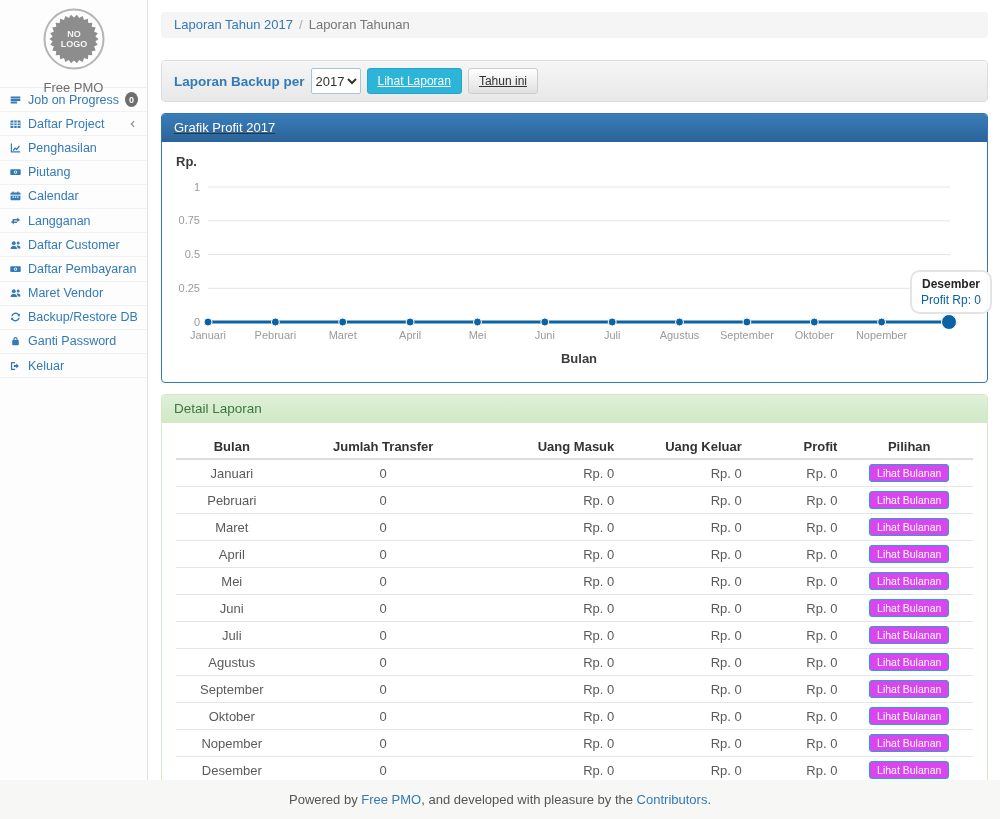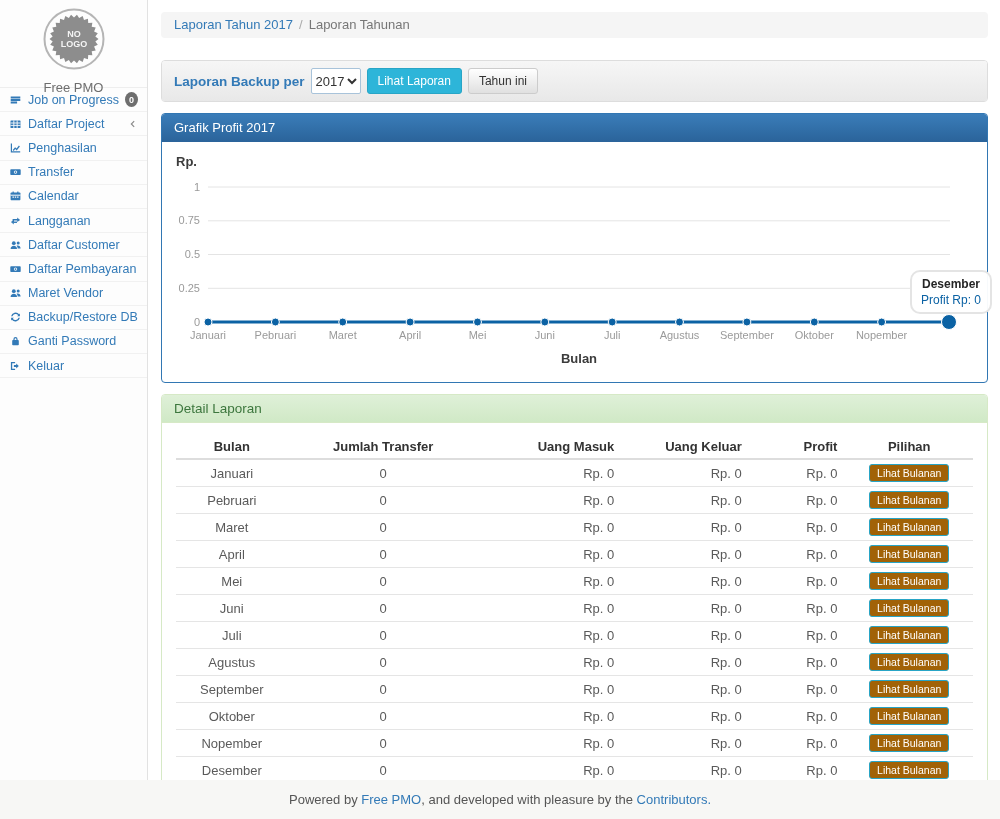--- a/index.html
+++ b/index.html
@@ -33,44 +33,44 @@
   .panel { border:1px solid #ddd; border-radius:4px; margin-bottom:11px; background:#fff; }
   .panel-heading { padding:6px 12px; border-bottom:1px solid #ddd;
                    background:linear-gradient(#f6f6f6,#e8e8e8); border-radius:3px 3px 0 0; font-size:13px; }
 
   
   .filter-heading { display:flex; align-items:center; padding:7px 12px; border-bottom:none; }
   .filter-label { color:#337ab7; font-weight:bold; font-size:13.5px; margin-right:6px; }
   .year-select { height:26px; width:50px; font-size:13px; border:1px solid #a8c3da; border-radius:2px;
                  background:#fff; color:#333; }
   .btn { display:inline-block; font-size:12px; padding:5px 10px; border-radius:3px; cursor:pointer;
-         border:1px solid transparent; line-height:1.2; }
+         border:1px solid transparent; line-height:1.2;text-decoration:underline; }
   .btn-info { background:#2db5d9; border-color:#28a5c6; color:#fff; margin-left:6px; }
   .btn-default { background:linear-gradient(#ffffff,#e0e0e0); border-color:#ccc; color:#333; margin-left:6px;text-align:right; }
 
   
-  .panel-primary { border-color:#3277b3; }
+  .panel-primary { border-color:#3277b3;text-decoration:underline; }
   .panel-primary > .panel-heading { background:linear-gradient(#3a7db9,#2b649b); color:#fff; border-bottom:1px solid #2b649b; }
   .chart-body { position:relative; height:240px; }
   .chart-body svg text { font-family:"Liberation Sans","DejaVu Sans",sans-serif; }
   .morris-hover { position:absolute; left:748px; top:128px; text-align:center;
                   background:rgba(255,255,255,.96); border:2px solid #e4e4e4; border-radius:10px;
                   padding:5px 9px; font-size:12px; pointer-events:none; }
   .morris-hover .mh-title { font-weight:bold; color:#262626; margin-bottom:2px; white-space:nowrap; }
   .morris-hover .mh-value { color:#0b62a4; white-space:nowrap; }
 
   
   .panel-success { border-color:#d6e9c6; }
   .panel-success > .panel-heading { background:linear-gradient(#dff0d8,#d0e9c6); color:#3c763d; border-bottom:1px solid #d6e9c6; font-size:13.5px; }
   .detail-body { padding:12px 14px 14px 14px; }
   table.report { width:100%; border-collapse:collapse; font-size:13px; }
   table.report th { font-weight:bold; color:#333; padding:4px 8px; border-bottom:2px solid #ddd; }
   table.report td { padding:4px 8px; border-top:1px solid #e5e5e5; color:#5a5a5a; }
   table.report tr.total td { font-weight:bold; color:#333; }
-  .btn-xs { font-size:10.5px; padding:2px 7px; border-radius:3px; background:#a16207; border:1px solid #28a5c6;
+  .btn-xs { font-size:10.5px; padding:2px 7px; border-radius:3px; background:#d946ef; border:1px solid #28a5c6;
             color:#fff; cursor:pointer; }
 
   
   .footer { position:absolute; left:0; bottom:0; width:1000px; height:39px; background:#f7f7f5;
             text-align:center; line-height:39px; font-size:13px; color:#555; }
   .footer a { color:#337ab7; text-decoration:none; }
 </style>
 </head>
 <body>
 
@@ -120,21 +120,21 @@
           <span>Penghasilan</span>
         </li>
         <li class="menu-item">
           <span class="mi-icon">
             <svg viewBox="0 0 12 12" xmlns="http://www.w3.org/2000/svg">
               <rect x="0.8" y="3.3" width="10.4" height="5.6" rx="0.7"></rect>
               <circle cx="6" cy="6.1" r="1.7" fill="#fdfdfd"></circle>
               <circle cx="6" cy="6.1" r="0.9"></circle>
             </svg>
           </span>
-          <span>Transfer</span>
+          <span>Piutang</span>
         </li>
         <li class="menu-item">
           <span class="mi-icon">
             <svg viewBox="0 0 12 12" xmlns="http://www.w3.org/2000/svg">
               <rect x="1.1" y="2.6" width="9.8" height="7.6" rx="0.7"></rect>
               <rect x="3" y="1.4" width="1.3" height="2.4" rx="0.4"></rect>
               <rect x="7.7" y="1.4" width="1.3" height="2.4" rx="0.4"></rect>
               <path d="M1.1 5.2h9.8" stroke="#fdfdfd" stroke-width="1" fill="none"></path>
               <path d="M3 6.6h1.4v1.2H3zM5.3 6.6h1.4v1.2H5.3zM7.6 6.6h1.4v1.2H7.6z" fill="#fdfdfd"></path>
             </svg>

